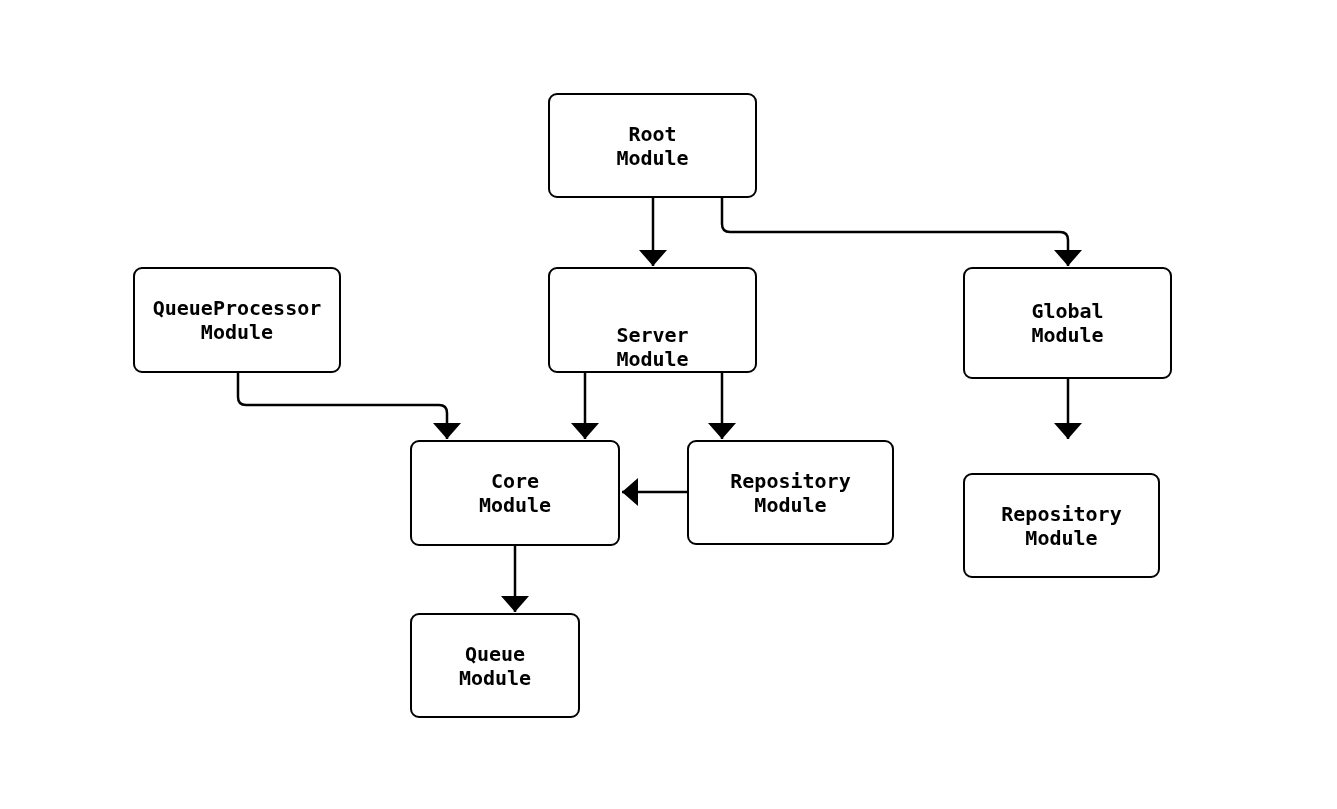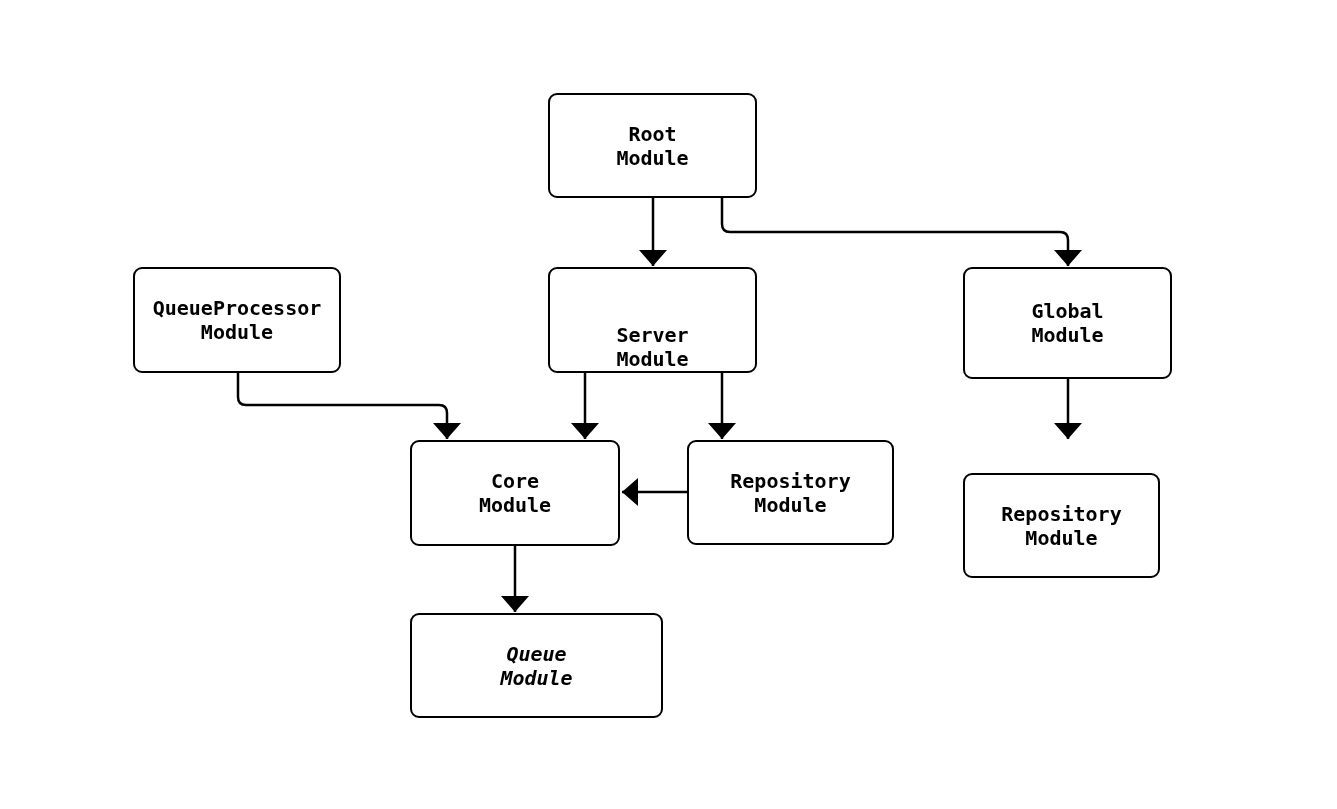--- a/index.html
+++ b/index.html
@@ -91,18 +91,18 @@
 Module</span>
       </div>
       <div class="node" style="left: 687px; top: 440px; width: 207px; height: 105px;">
         <span class="node-label">Repository
 Module</span>
       </div>
       <div class="node" style="left: 963px; top: 440px; width: 197px; height: 105px; margin-top: 33px;">
         <span class="node-label">Repository
 Module</span>
       </div>
-      <div class="node" style="left: 410px; top: 613px; width: 253px; height: 105px; font-style: italic;">
+      <div class="node" style="left: 410px; top: 613px; width: 170px; height: 105px;">
         <span class="node-label">Queue
 Module</span>
       </div>
     </div>
 </div>
 
 </body></html>

